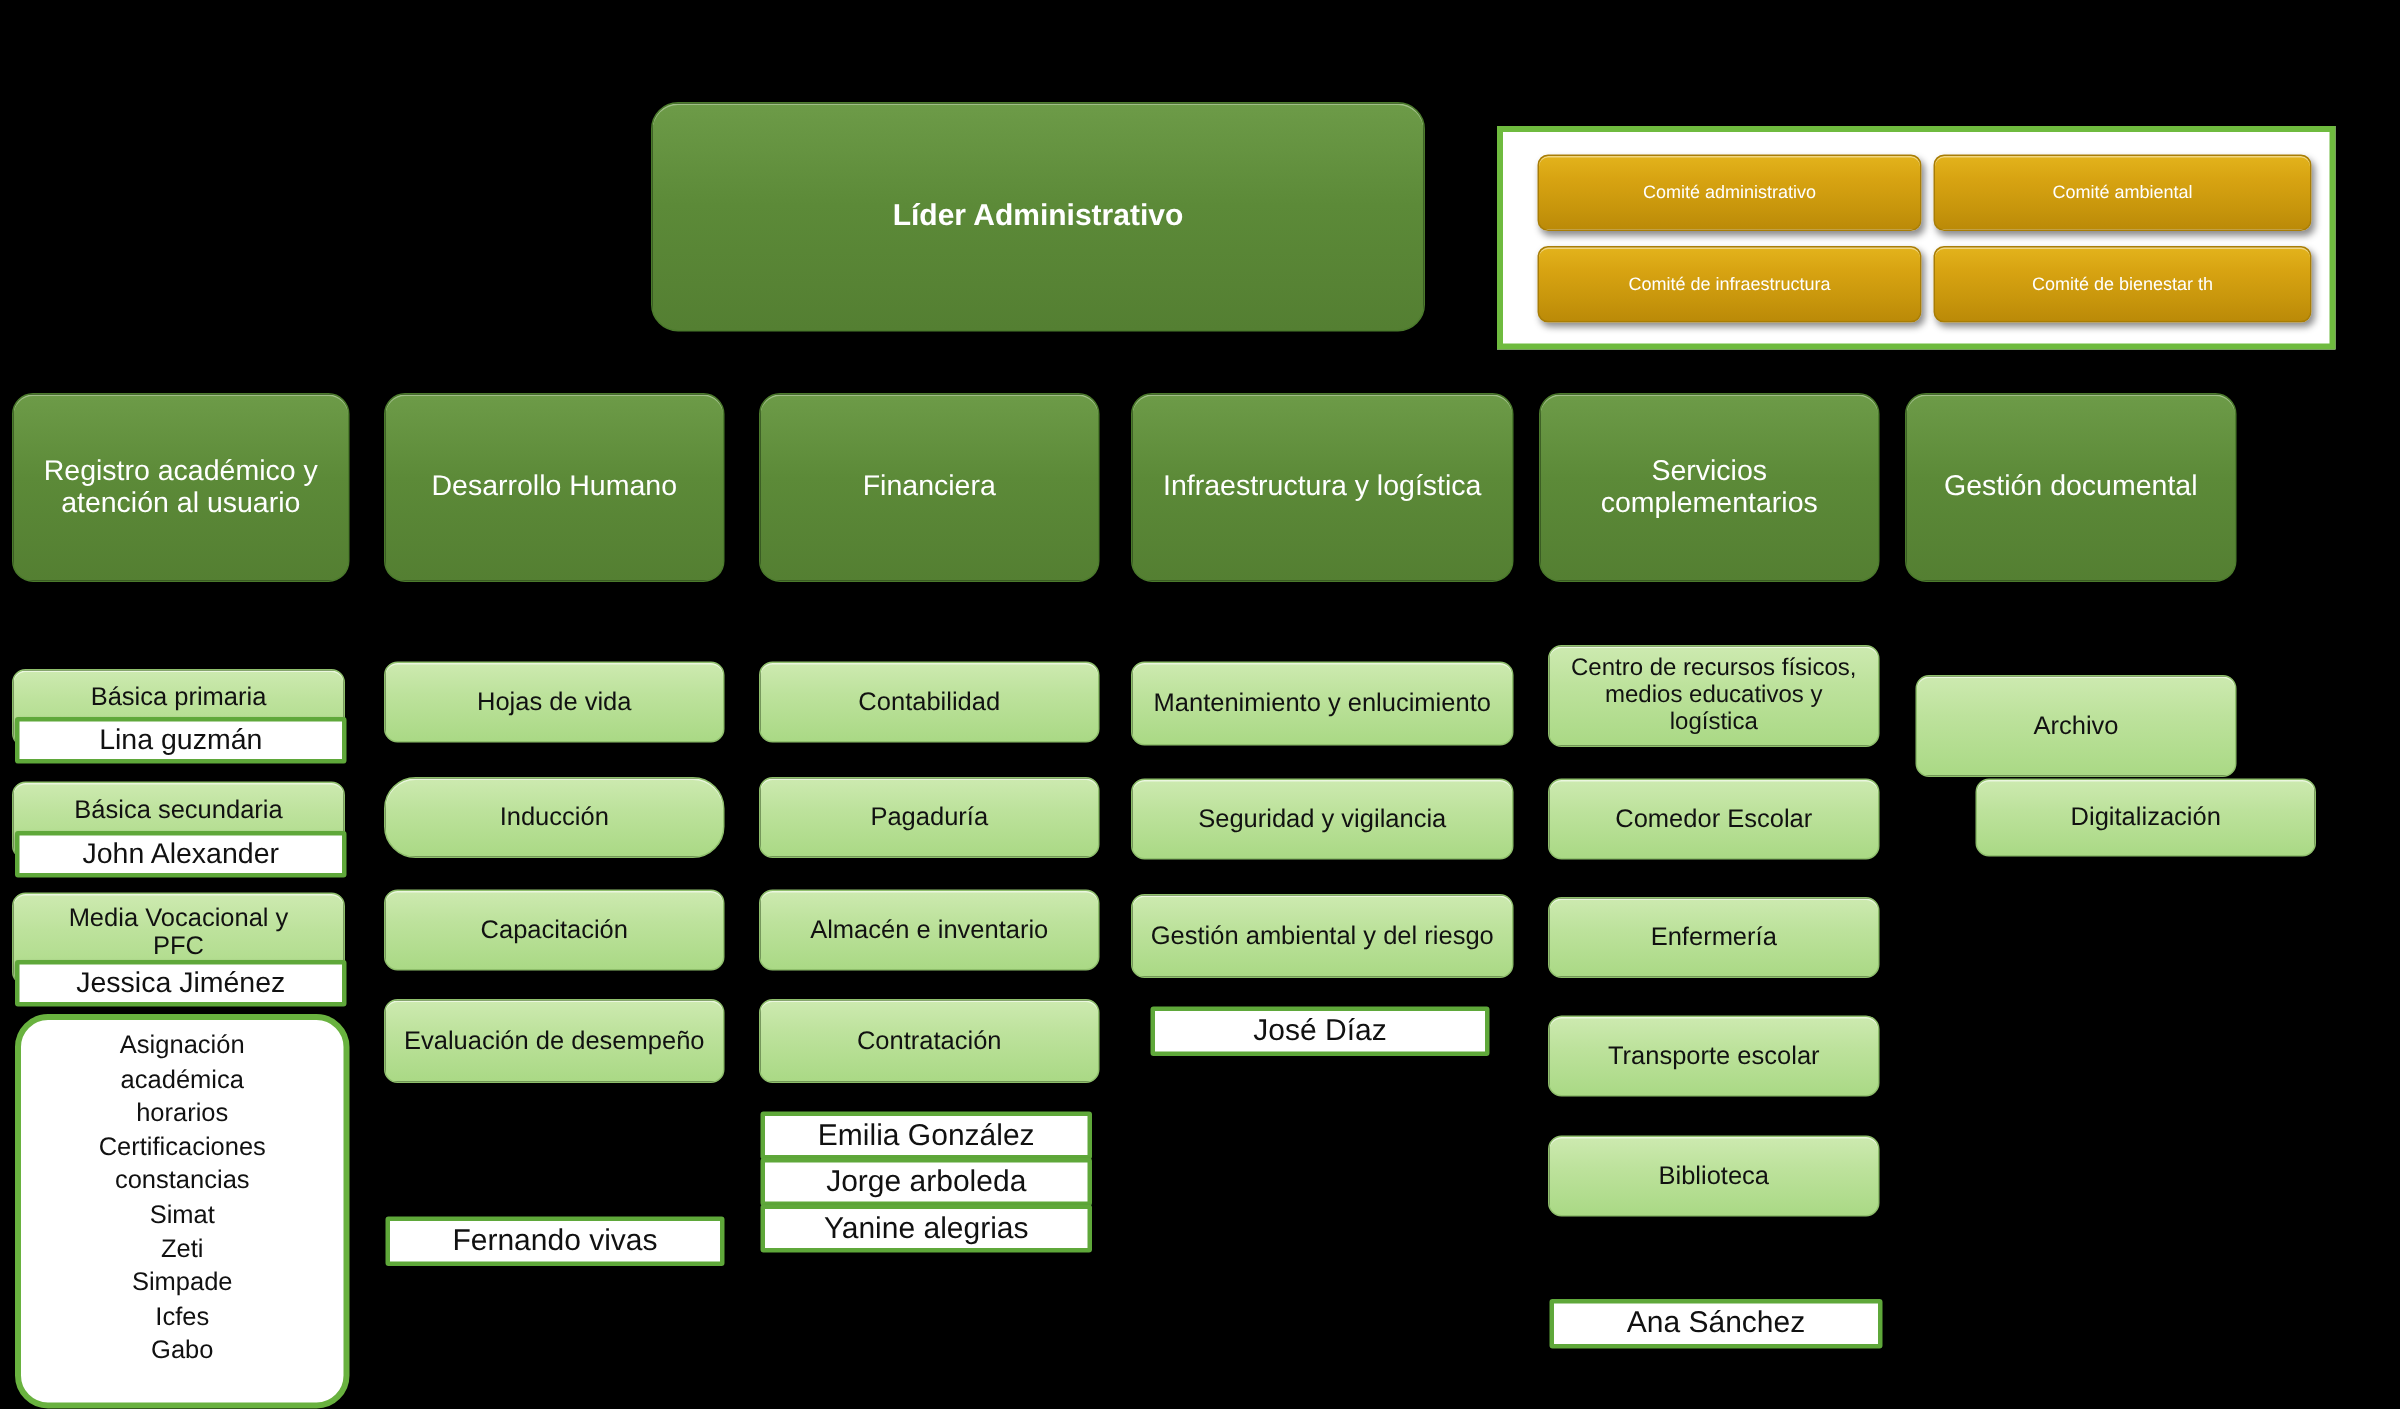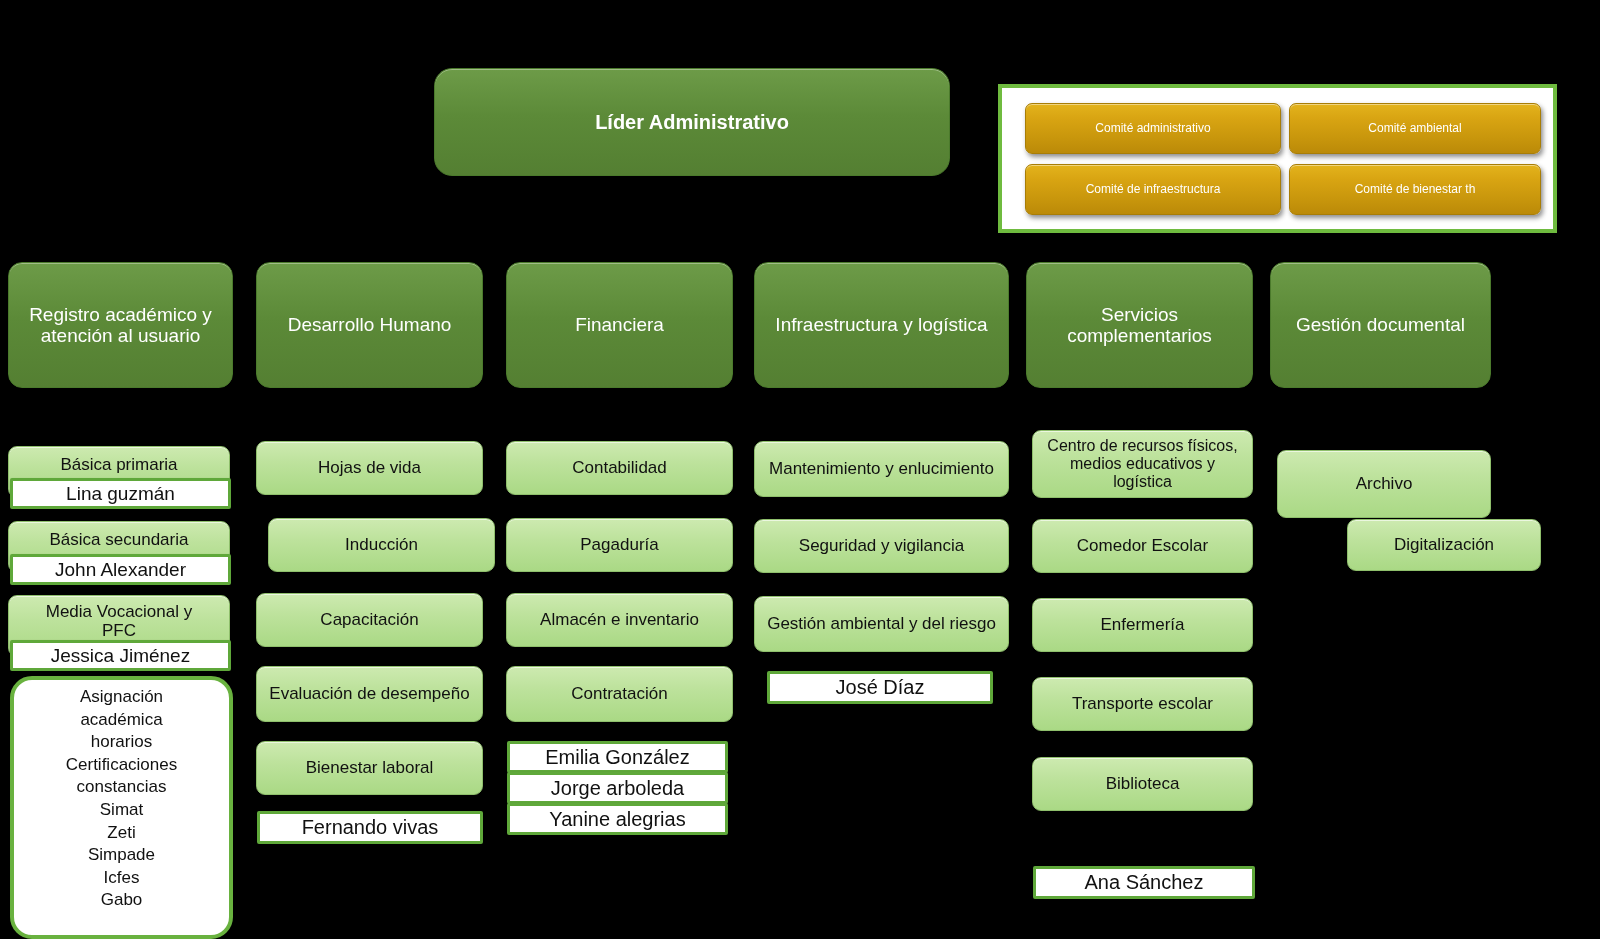--- a/index.html
+++ b/index.html
@@ -83,21 +83,21 @@
     color:#ffffff;
     font-size:12px;
     box-shadow: 2px 3px 5px rgba(0,0,0,0.45), inset 0 1px 0 rgba(255,255,255,0.45);
   }
 </style>
 </head>
 <body>
 
 <div class="stage">
 
-  <div class="box dark root" style="left:434px;top:68px;width:516px;height:108px;">
+  <div class="box dark root" style="left:434px;top:68px;width:516px;height:153px;">
     <span>Líder Administrativo</span>
   </div>
 
   <div class="comframe" style="left:998px;top:84px;width:559px;height:149px;">
   </div>
   <div class="box gold" style="left:1025px;top:103px;width:256px;height:51px;">
     <span>Comité administrativo</span>
   </div>
   <div class="box gold" style="left:1289px;top:103px;width:252px;height:51px;">
     <span>Comité ambiental</span>
@@ -158,32 +158,29 @@
     <span class="ln">Simat</span>
     <span class="ln">Zeti</span>
     <span class="ln">Simpade</span>
     <span class="ln">Icfes</span>
     <span class="ln">Gabo</span>
   </div>
 
   <div class="box light" style="left:256px;top:441px;width:227px;height:54px;padding:0 8px;">
     <span>Hojas de vida</span>
   </div>
-  <div class="box light" style="left:268px;top:518px;width:227px;height:54px;padding:4px 8px;">
+  <div class="box light" style="left:256px;top:518px;width:227px;height:54px;padding:4px 8px;border-radius:21px;">
     <span>Inducción</span>
   </div>
   <div class="box light" style="left:256px;top:593px;width:227px;height:54px;padding:0 8px;">
     <span>Capacitación</span>
   </div>
   <div class="box light" style="left:256px;top:666px;width:227px;height:56px;padding:0 8px;text-align:center;">
     <span>Evaluación de desempeño</span>
   </div>
-  <div class="box light" style="left:256px;top:741px;width:227px;height:54px;padding:0 8px;">
-    <span>Bienestar laboral</span>
-  </div>
   <div class="box name namebig" style="left:257px;top:811px;width:226px;height:33px;">
     <span>Fernando vivas</span>
   </div>
 
   <div class="box light" style="left:506px;top:441px;width:227px;height:54px;padding:0 8px;">
     <span>Contabilidad</span>
   </div>
   <div class="box light" style="left:506px;top:518px;width:227px;height:54px;padding:0 8px;text-align:center;">
     <span>Pagaduría</span>
   </div>
@@ -231,17 +228,17 @@
   <div class="box light" style="left:1032px;top:757px;width:221px;height:54px;padding:0 8px;">
     <span>Biblioteca</span>
   </div>
   <div class="box name namebig" style="left:1033px;top:866px;width:222px;height:33px;">
     <span>Ana Sánchez</span>
   </div>
 
   <div class="box light" style="left:1277px;top:450px;width:214px;height:68px;padding:0 8px;">
     <span>Archivo</span>
   </div>
-  <div class="box light" style="left:1347px;top:519px;width:194px;height:52px;padding:0 8px;">
+  <div class="box light" style="left:1317px;top:519px;width:227px;height:52px;padding:0 8px;">
     <span>Digitalización</span>
   </div>
 
 </div>
 
 </body></html>

